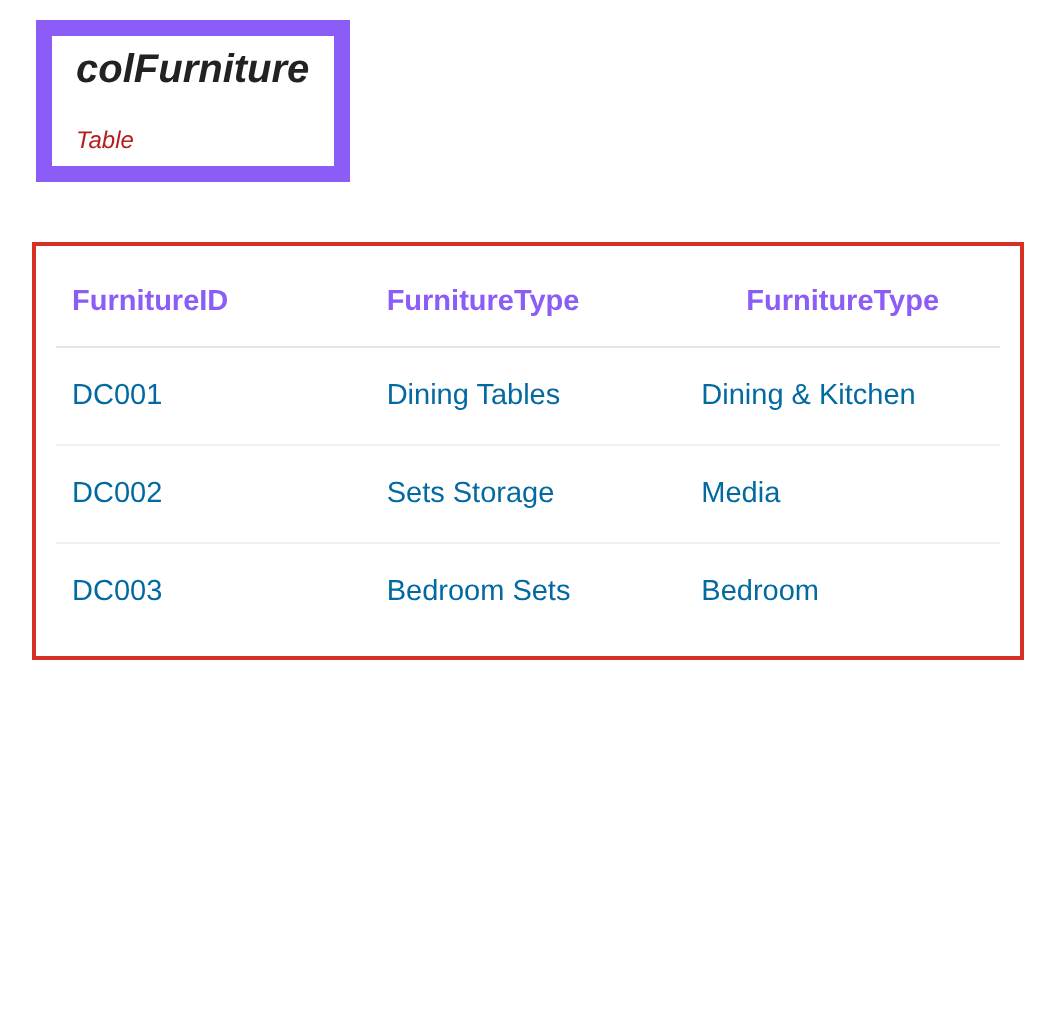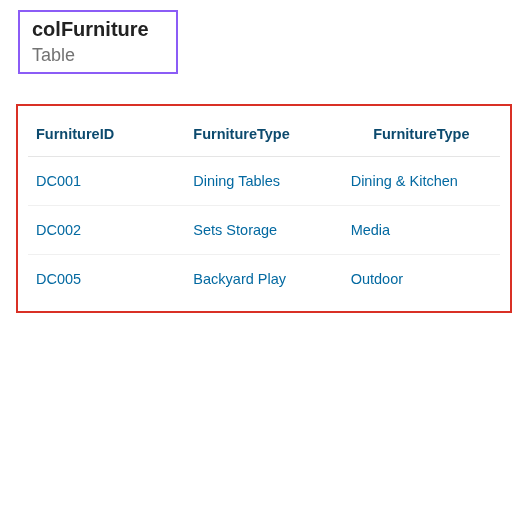--- a/index.html
+++ b/index.html
@@ -4,50 +4,51 @@
   <style>
     * { box-sizing: border-box; margin: 0; padding: 0; }
     body {
       font-family: "Segoe UI", Arial, sans-serif;
       background: #ffffff;
       padding: 10px;
       width: 528px;
       color: #323232;
     }
     .header-box {
-      border: 2px solid #8b5cf6;
-      padding: 6px 27px 6px 12px;
+      border: 8px solid #8b5cf6;
+      padding: 6px 12px 6px 12px;
       display: inline-block;
       margin-bottom: 30px;
       margin-left: 8px;
+      font-style: italic;
     }
     .header-title {
       font-size: 20px;
       font-weight: 700;
       color: #222;
     }
     .header-sub {
-      font-size: 18px;
-      color: #737373;
-      margin-top: 4px;
+      font-size: 12px;
+      color: #b91c1c;
+      margin-top: 16px;
     }
     .table-wrap {
       border: 2px solid #d93025;
       padding: 10px 10px 8px 10px;
       margin: 0 6px;
     }
     table {
       width: 100%;
       border-collapse: collapse;
     }
     thead th {
       text-align: left;
       font-size: 14.5px;
       font-weight: 700;
-      color: #0c4a6e;
+      color: #8b5cf6;
       padding: 10px 8px 14px 8px;
       border-bottom: 1px solid #e5e5e5;
     }
     tbody td {
       font-size: 14.5px;
       color: #0369a1;
       padding: 16px 8px;
       border-bottom: 1px solid #f0f0f0;
       vertical-align: top;
     }
@@ -82,22 +83,22 @@
         <td>DC001</td>
         <td>Dining Tables</td>
         <td>Dining &amp; Kitchen</td>
       </tr>
       <tr>
         <td>DC002</td>
         <td>Sets Storage</td>
         <td>Media</td>
       </tr>
       <tr>
-        <td>DC005</td>
-        <td>Backyard Play</td>
-        <td>Outdoor</td>
+        <td>DC003</td>
+        <td>Bedroom Sets</td>
+        <td>Bedroom</td>
       </tr>
     </tbody>
   </table>
 </div>
 
 
 
 
 </body></html>

